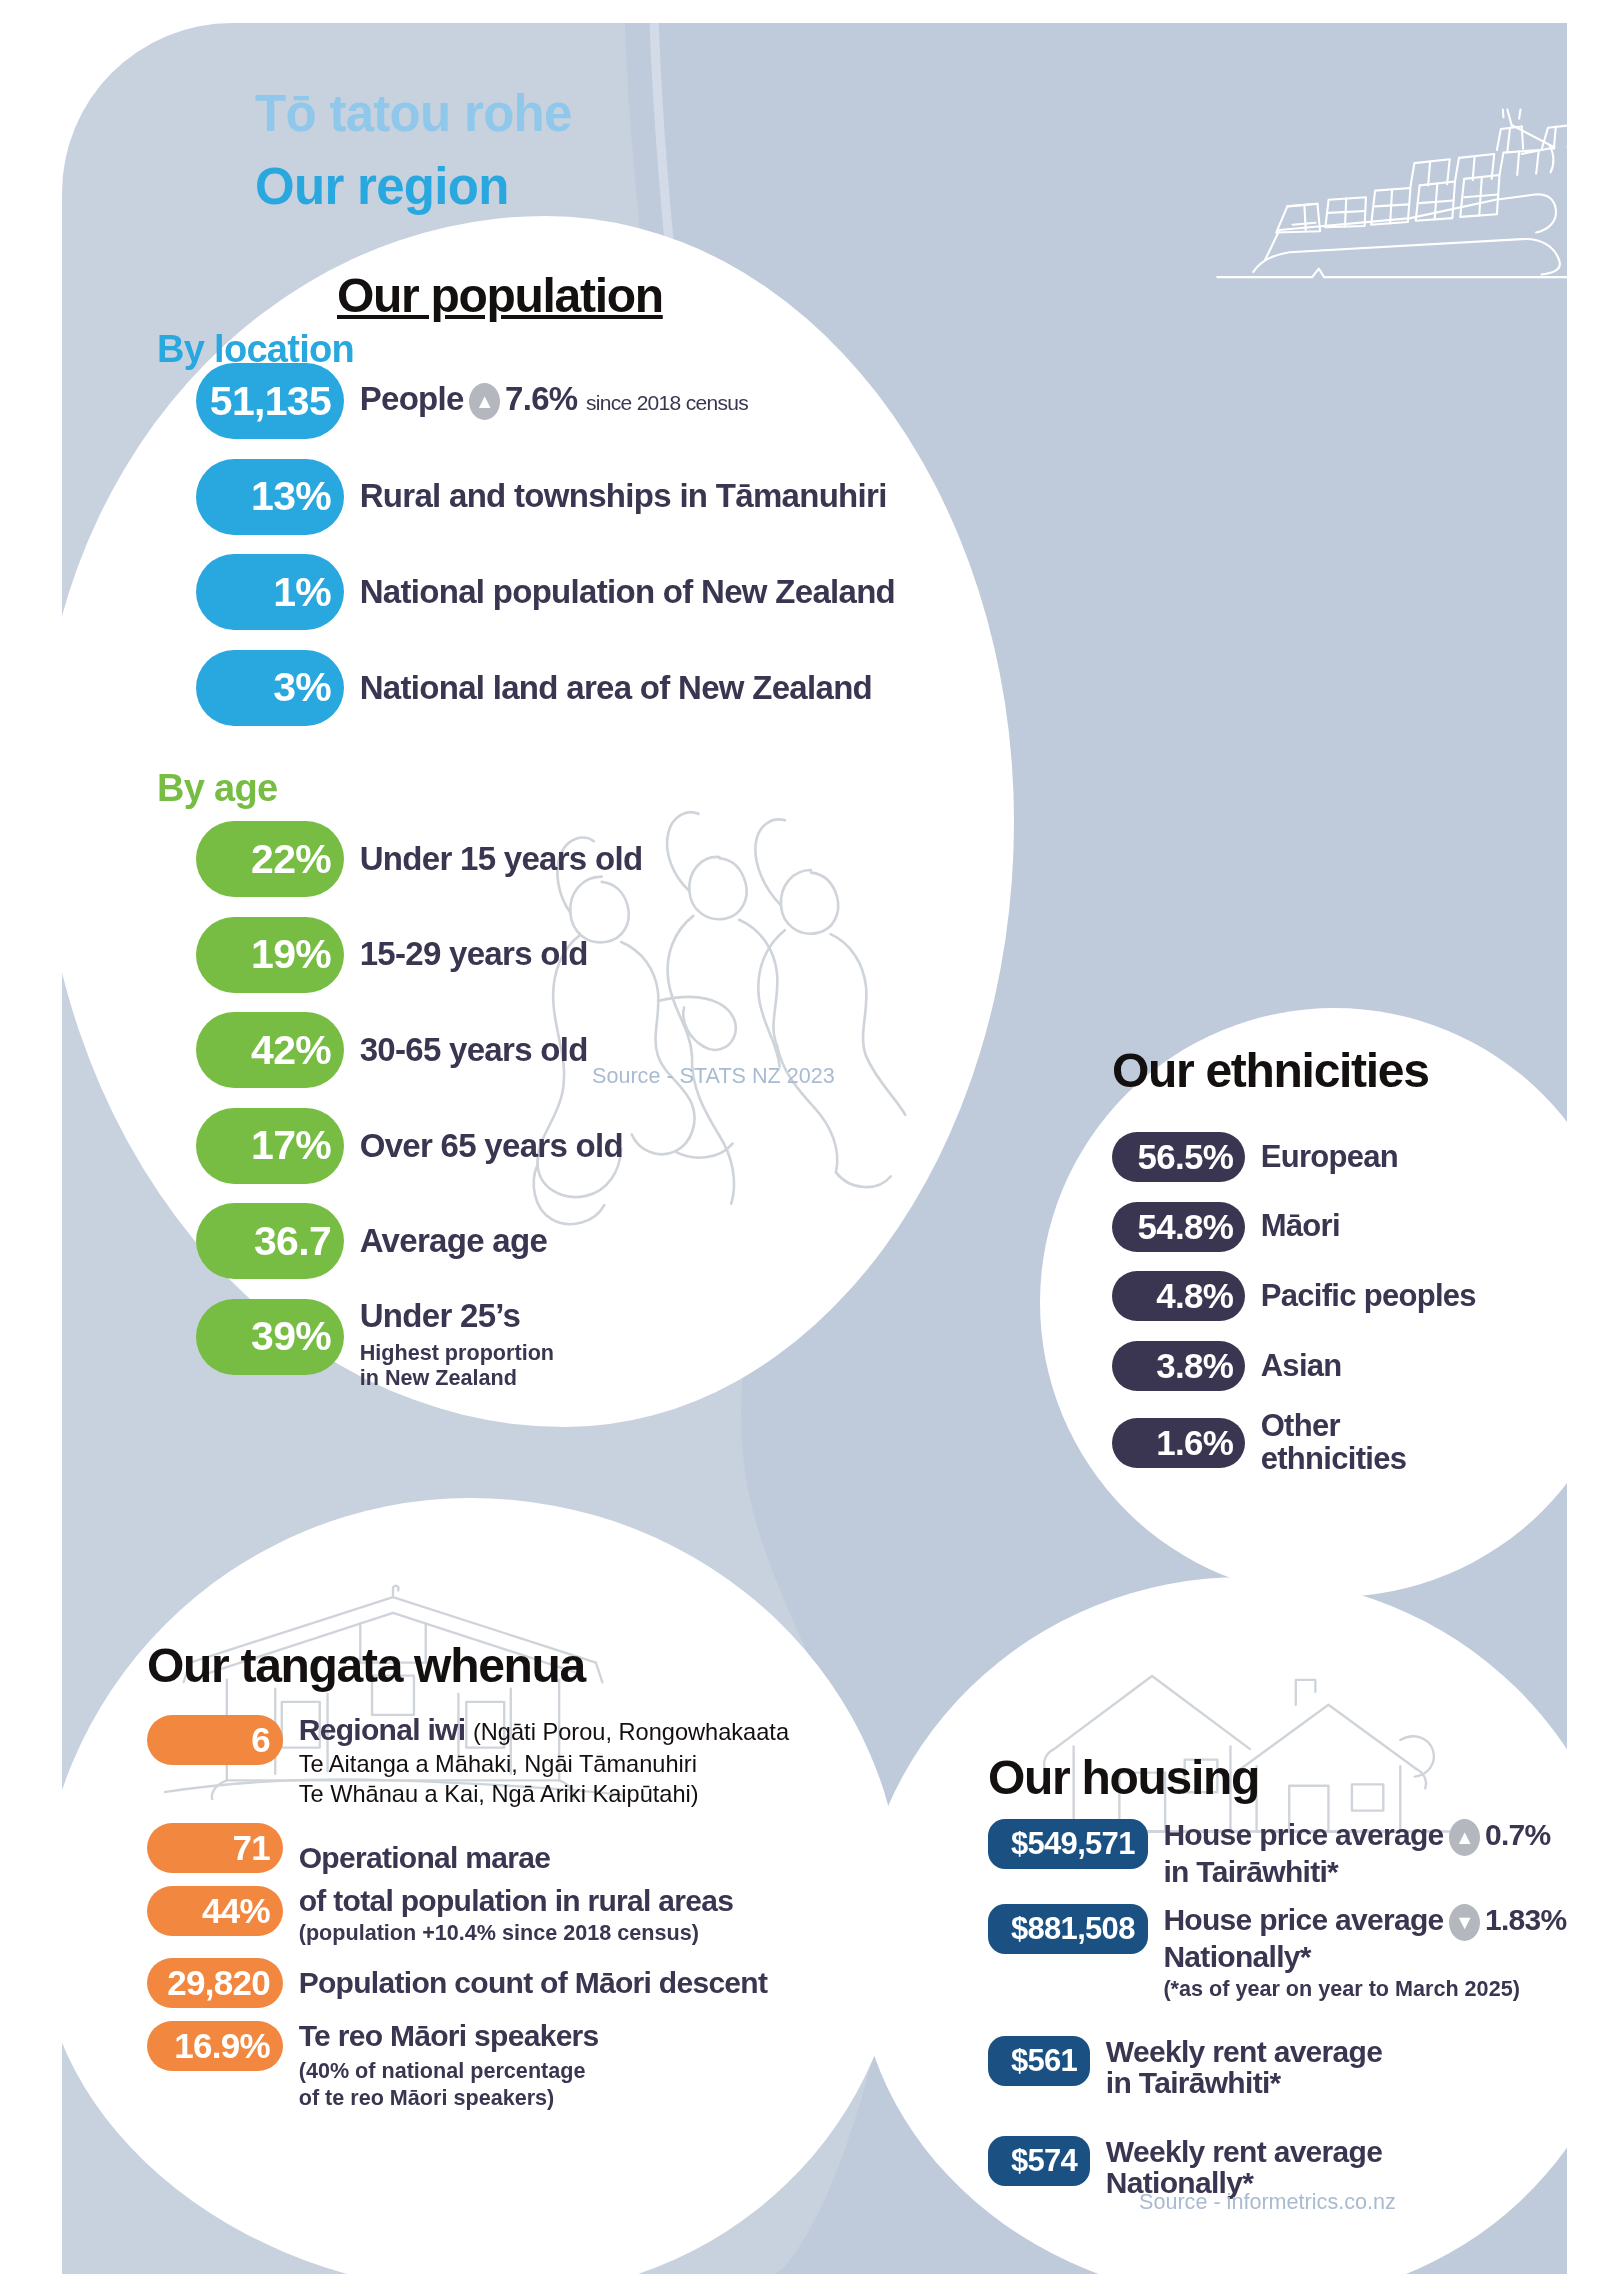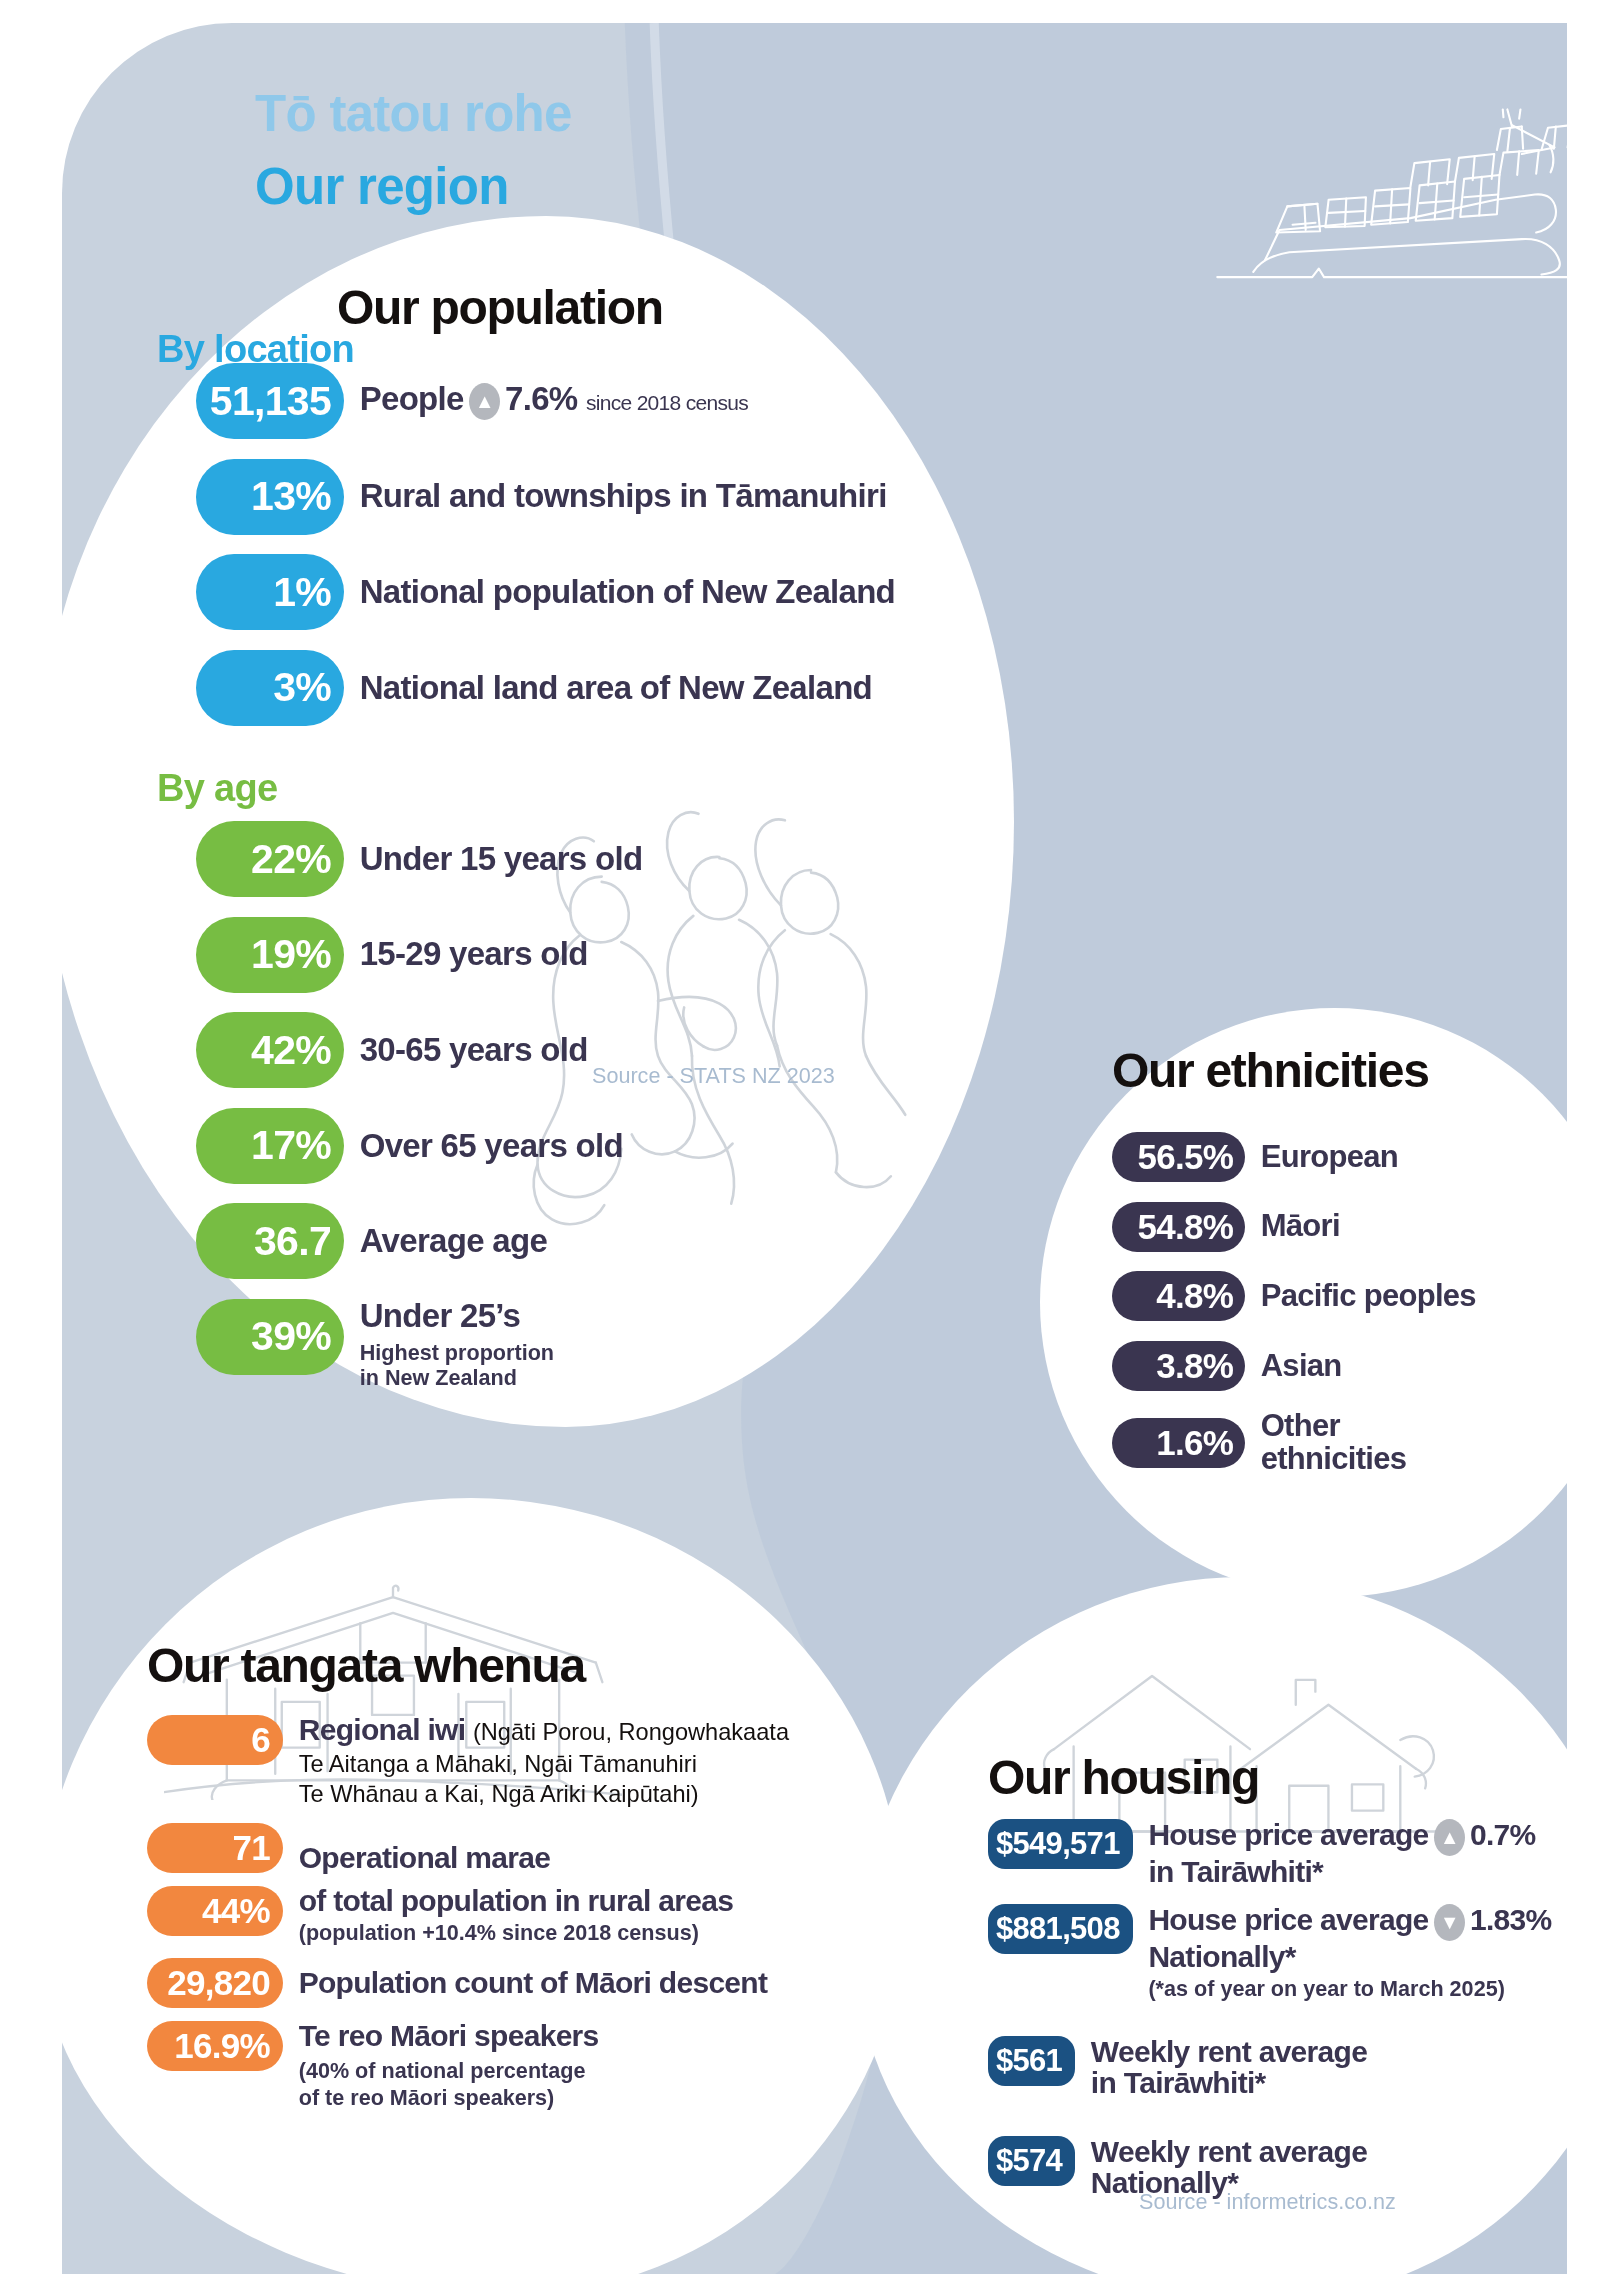--- a/index.html
+++ b/index.html
@@ -72,21 +72,21 @@
 
   
   #rows-tangata{left:147px;top:1714px;}
   #rows-tangata .pill{width:136px;height:50px;font-size:35px;padding-right:13px;}
   #rows-tangata .pill-lbl{font-size:30px;}
   #rows-tangata .row{margin-bottom:11.8px;align-items:flex-start;}
   #rows-tangata .pill{margin-top:1.3px;}
 
   
   #rows-housing{left:988px;top:1819px;}
-  #rows-housing .pill{height:50px;font-size:31px;padding-right:13px;padding-left:8px;
+  #rows-housing .pill{height:50px;font-size:31px;padding-right:13px;padding-left:23px;
         border-radius:17px;justify-content:center;}
   #rows-housing .pill-lbl{font-size:30px;}
   #rows-housing .row{margin-bottom:17px;align-items:flex-start;}
 
   .note{font-size:21.6px;font-weight:bold;color:#3a3550;line-height:1.18;
         letter-spacing:0;}
   .inline-note{font-size:21px;font-weight:normal;color:#3a3550;}
   .paren{font-size:23.6px;font-weight:normal;color:#14100f;letter-spacing:0;}
 
   .arrow{display:inline-flex;align-items:center;justify-content:center;
@@ -230,21 +230,21 @@
     <path d="M30 164 C18 170 12 182 16 194"></path>
     <path d="M584 194 C596 200 602 212 598 224"></path>
   </g>
 </svg>
 
 <div id="hdr">
   <p class="hdr-mi">Tō tatou rohe</p>
   <p class="hdr-en">Our region</p>
 </div>
 
-<div class="sec-title" style="left:337px;top:284px;">Our population</div>
+<div class="sec-title" style="left:337px;top:272px;text-decoration:underline;">Our population</div>
 <div class="sub-title" style="left:157px;top:330px;color:#29a8e0;">By location</div>
 <div class="sub-title" style="left:157px;top:769px;color:#77bd43;">By age</div>
 
 <div class="rows" id="rows-location">
   <div class="row">
     <div class="pill p-blue">51,135</div>
     <div class="pill-lbl">
       <span>People</span><span class="arrow">▲</span><span>7.6%</span>
       <span class="inline-note">since 2018 census</span>
     </div>

